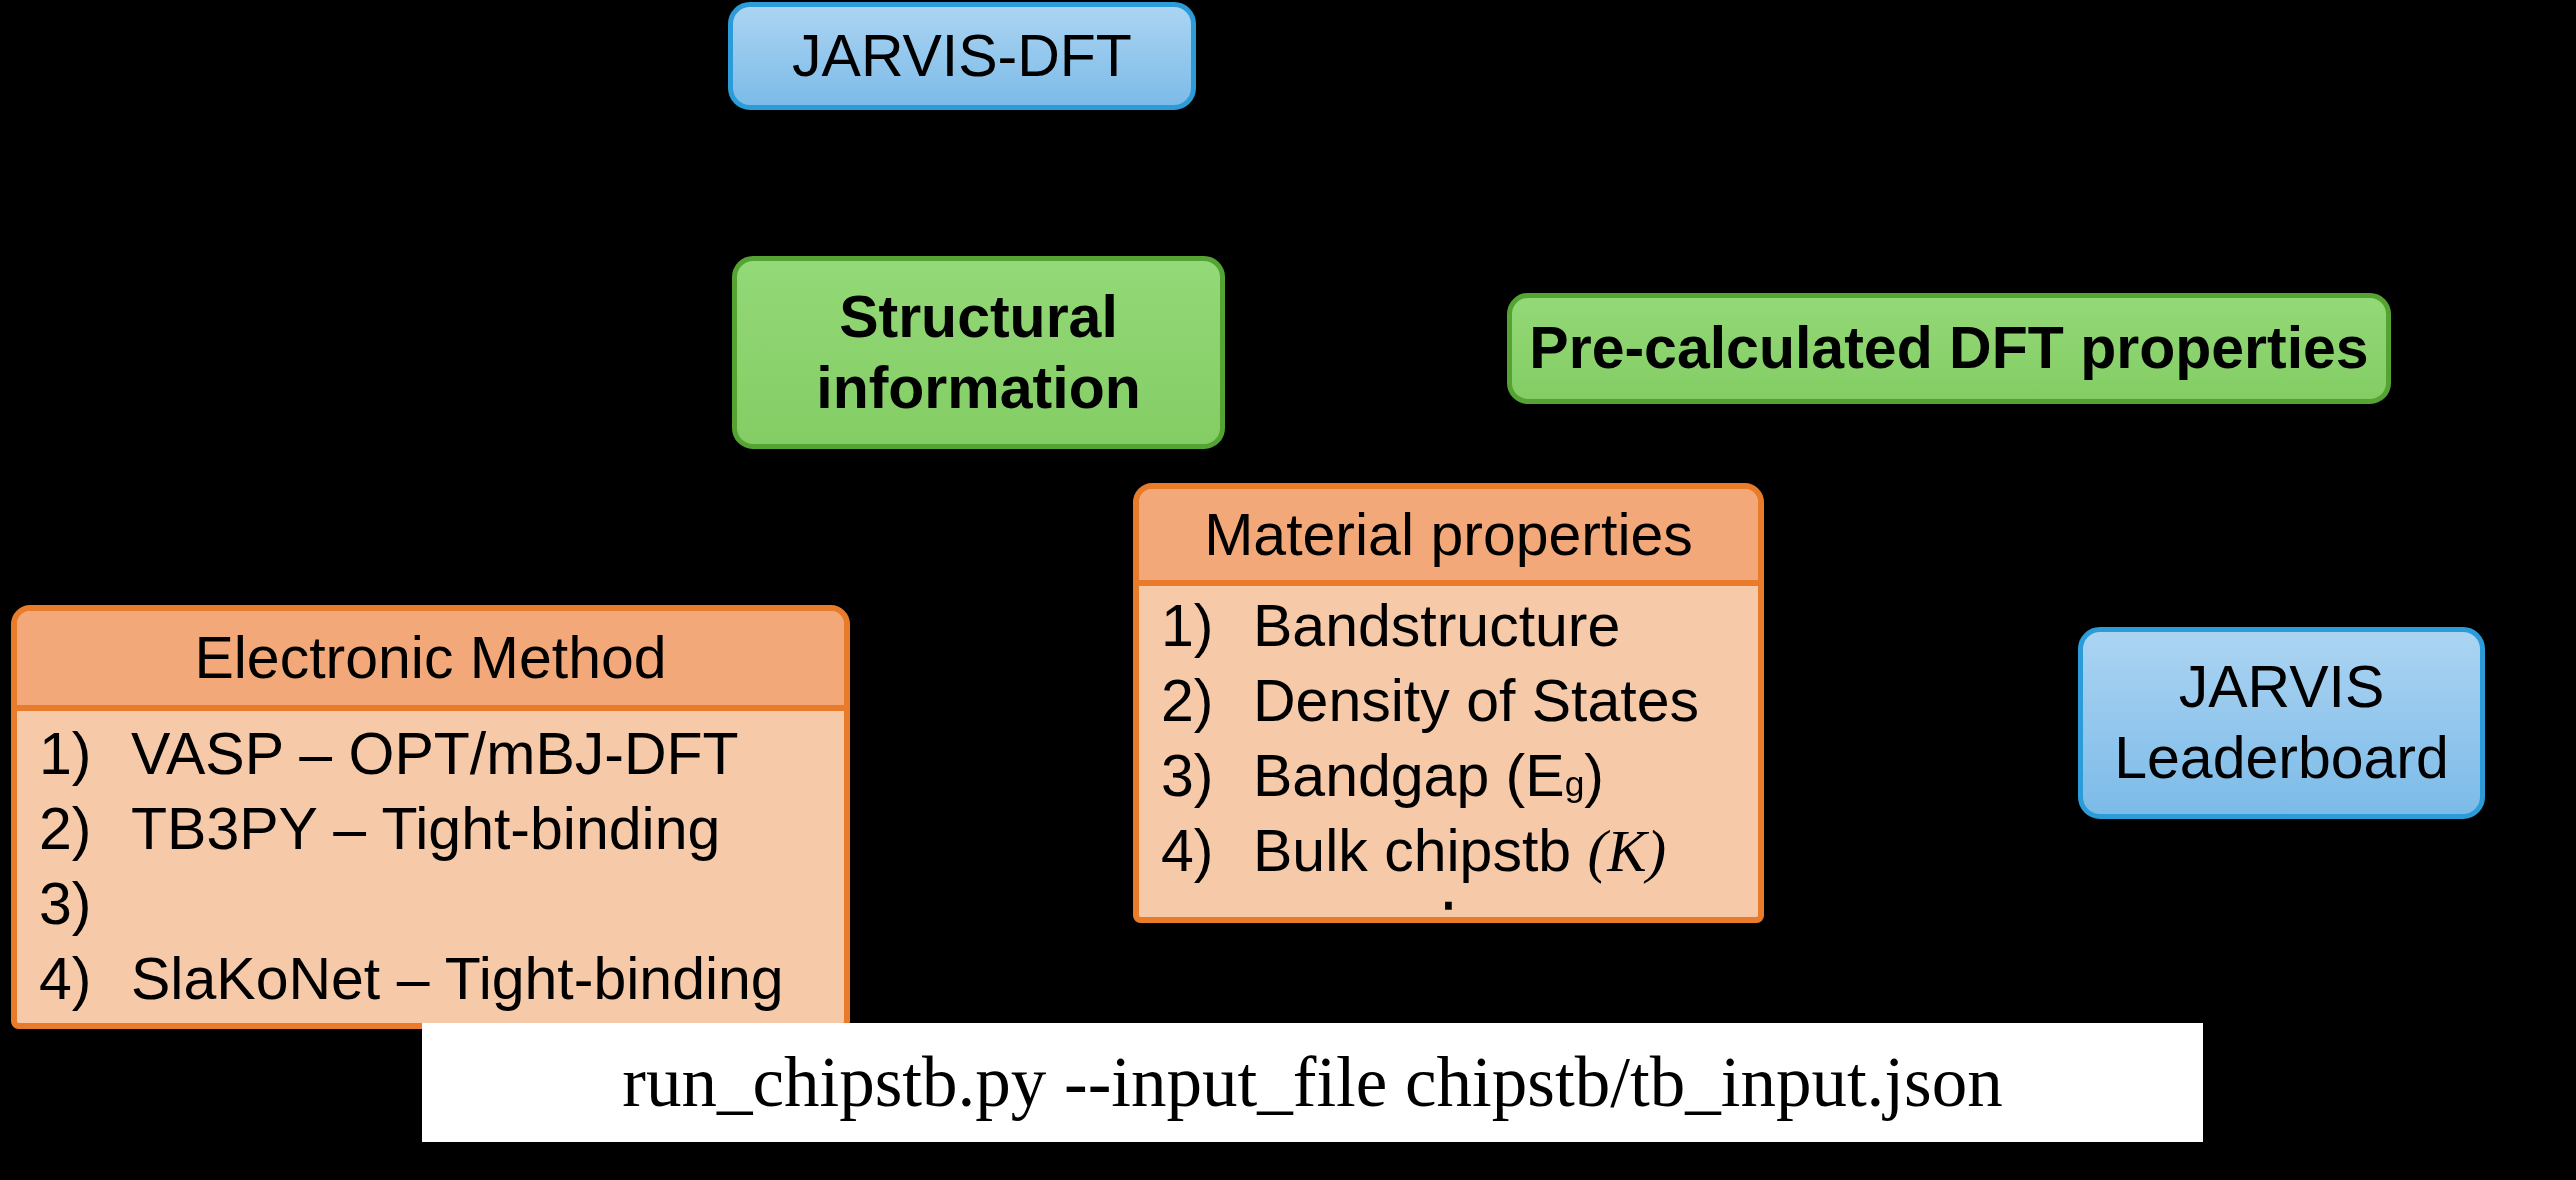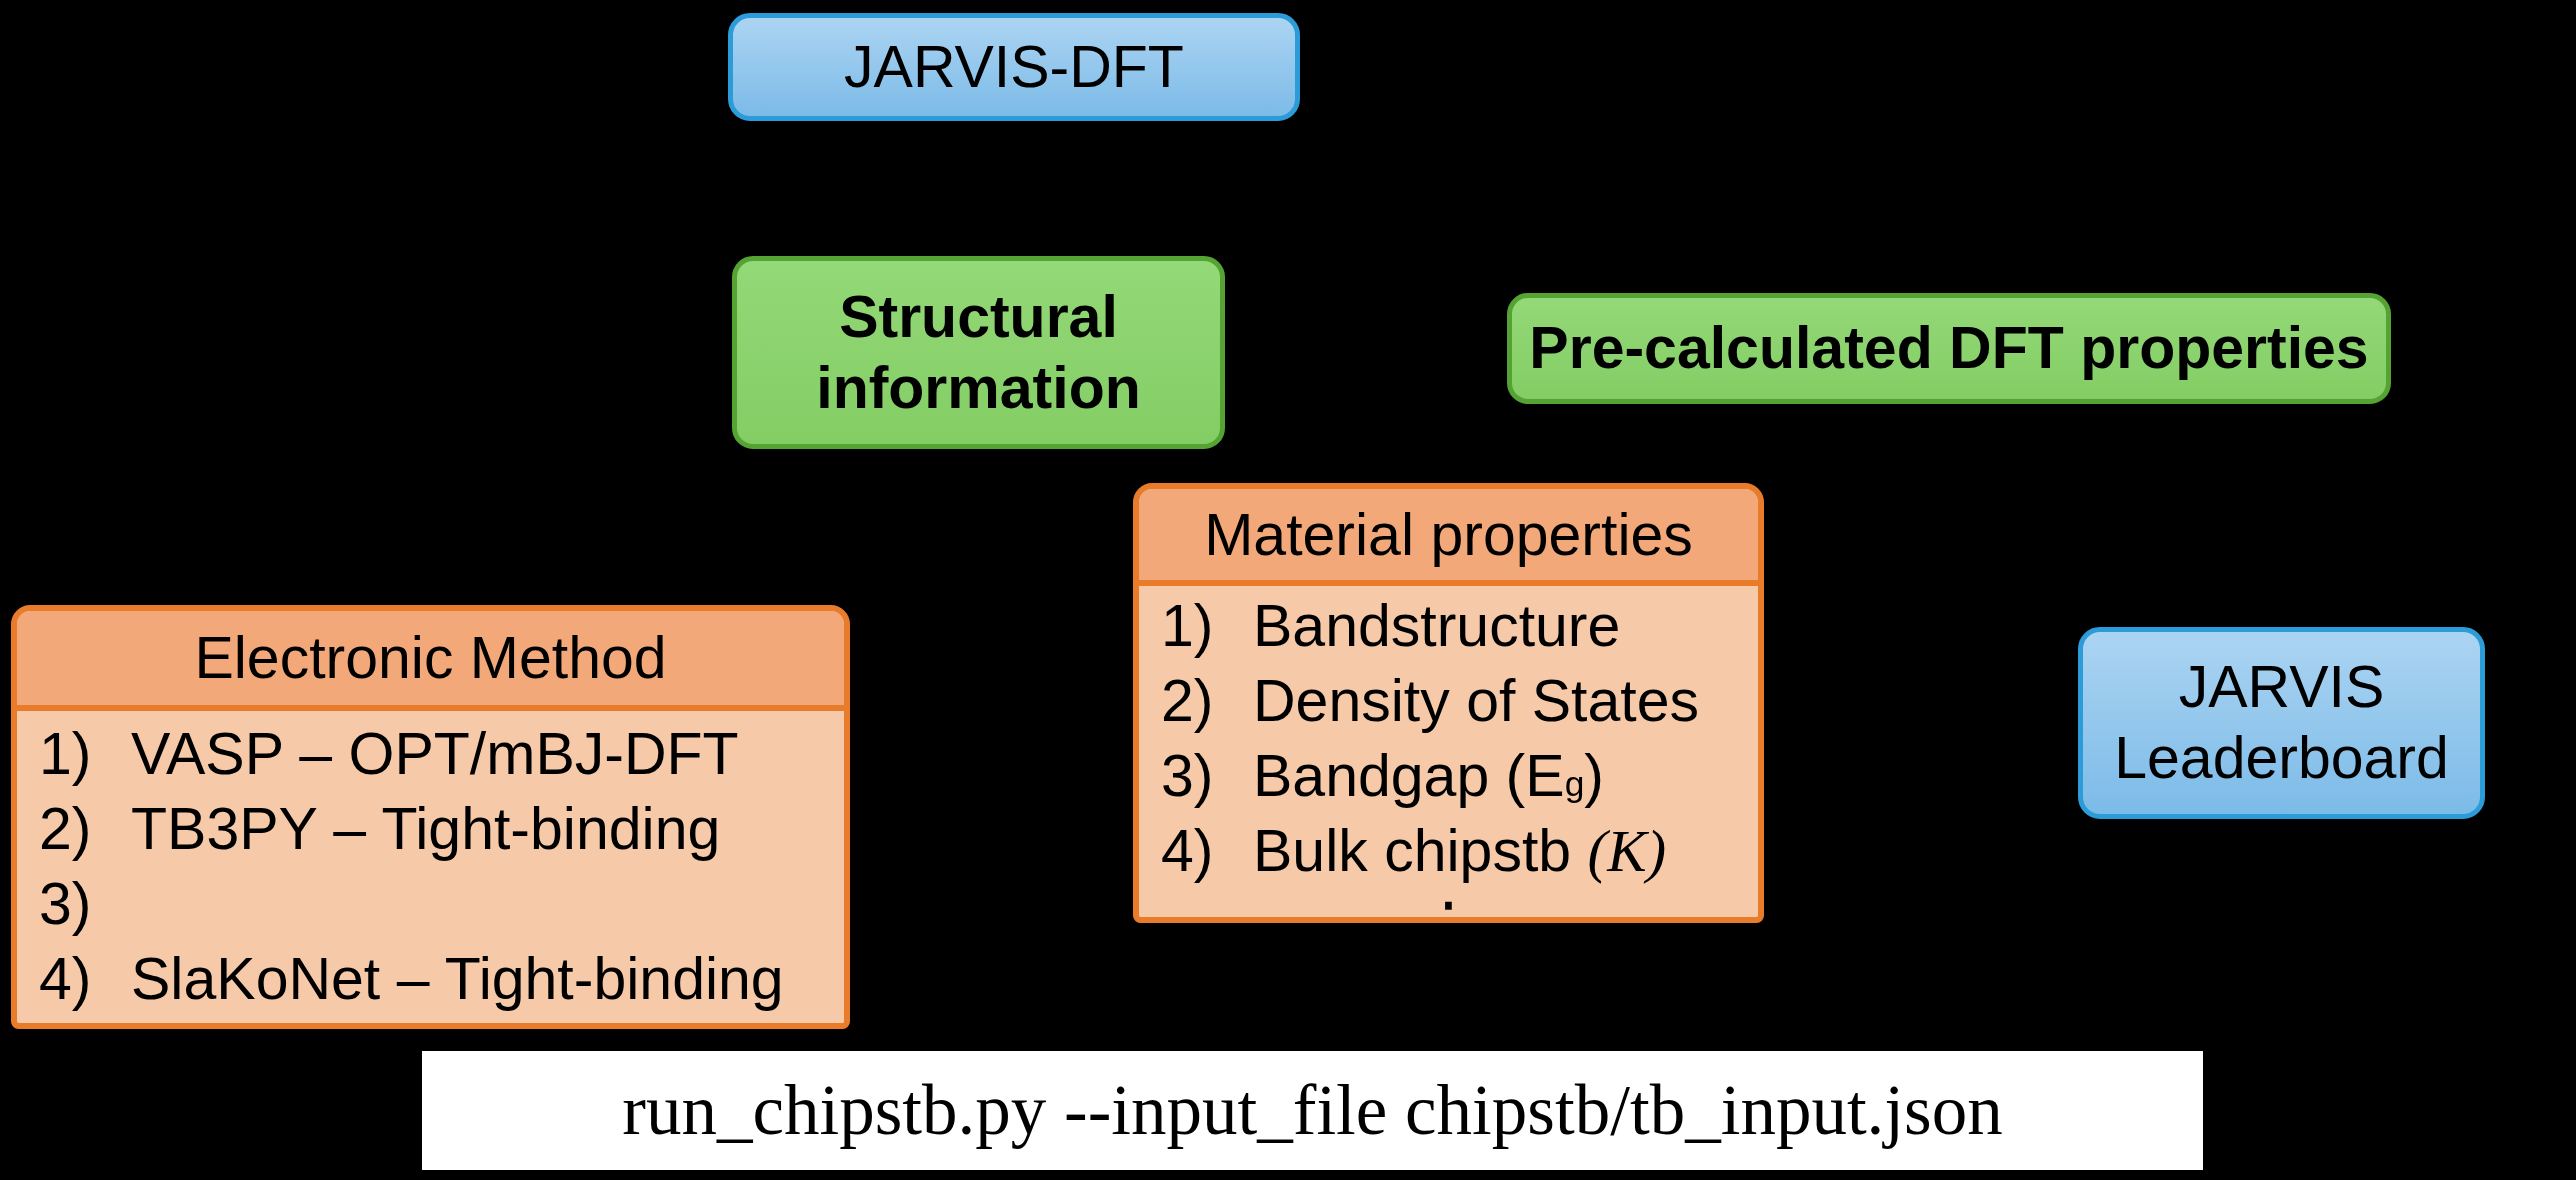--- a/index.html
+++ b/index.html
@@ -36,21 +36,21 @@
     border: 5.2px solid var(--blue_border, #2B9CD8);
     border-radius: 22px;
   }
   .green {
     background: linear-gradient(180deg, var(--green_fill_top, #93D978), var(--green_fill_bottom, #84CD64));
     border: 5.2px solid var(--green_border, #55A433);
     border-radius: 21px;
     font-weight: bold;
   }
 
-  #box-jarvis-dft   { left: 728px;  top: 13px;    width: 572px;  height: 108px; }
+  #box-jarvis-dft   { left: 728px;  top: 2px;    width: 468px;  height: 108px; }
   #box-structural   { left: 732px;  top: 256px;  width: 493px;  height: 193px; }
   #box-precalc      { left: 1507px; top: 293px;  width: 884px; height: 111px; }
   #box-leaderboard  { left: 2078px; top: 627px;  width: 407px;  height: 192px; }
 
   .panel {
     position: absolute;
     border: 6px solid var(--orange_border, #E87C2B);
     border-radius: 19.3px 19.3px 7.4px 7.4px;
     background: var(--orange_body, #F6C9A8);
     overflow: hidden;
@@ -111,21 +111,20 @@
     top: 1023px;
     width: 1781px;
     height: 119px;
     background: var(--command_bg, #fff);
     display: flex;
     align-items: center;
     justify-content: center;
     font-family: "Liberation Serif", serif;
     font-size: 71px;
     white-space: nowrap;
-    margin-top: 28px;
   }
 </style>
 </head>
 <body>
 
 <div id="canvas">
 
   <div class="box blue" id="box-jarvis-dft">
     <span>JARVIS-DFT</span>
   </div>

